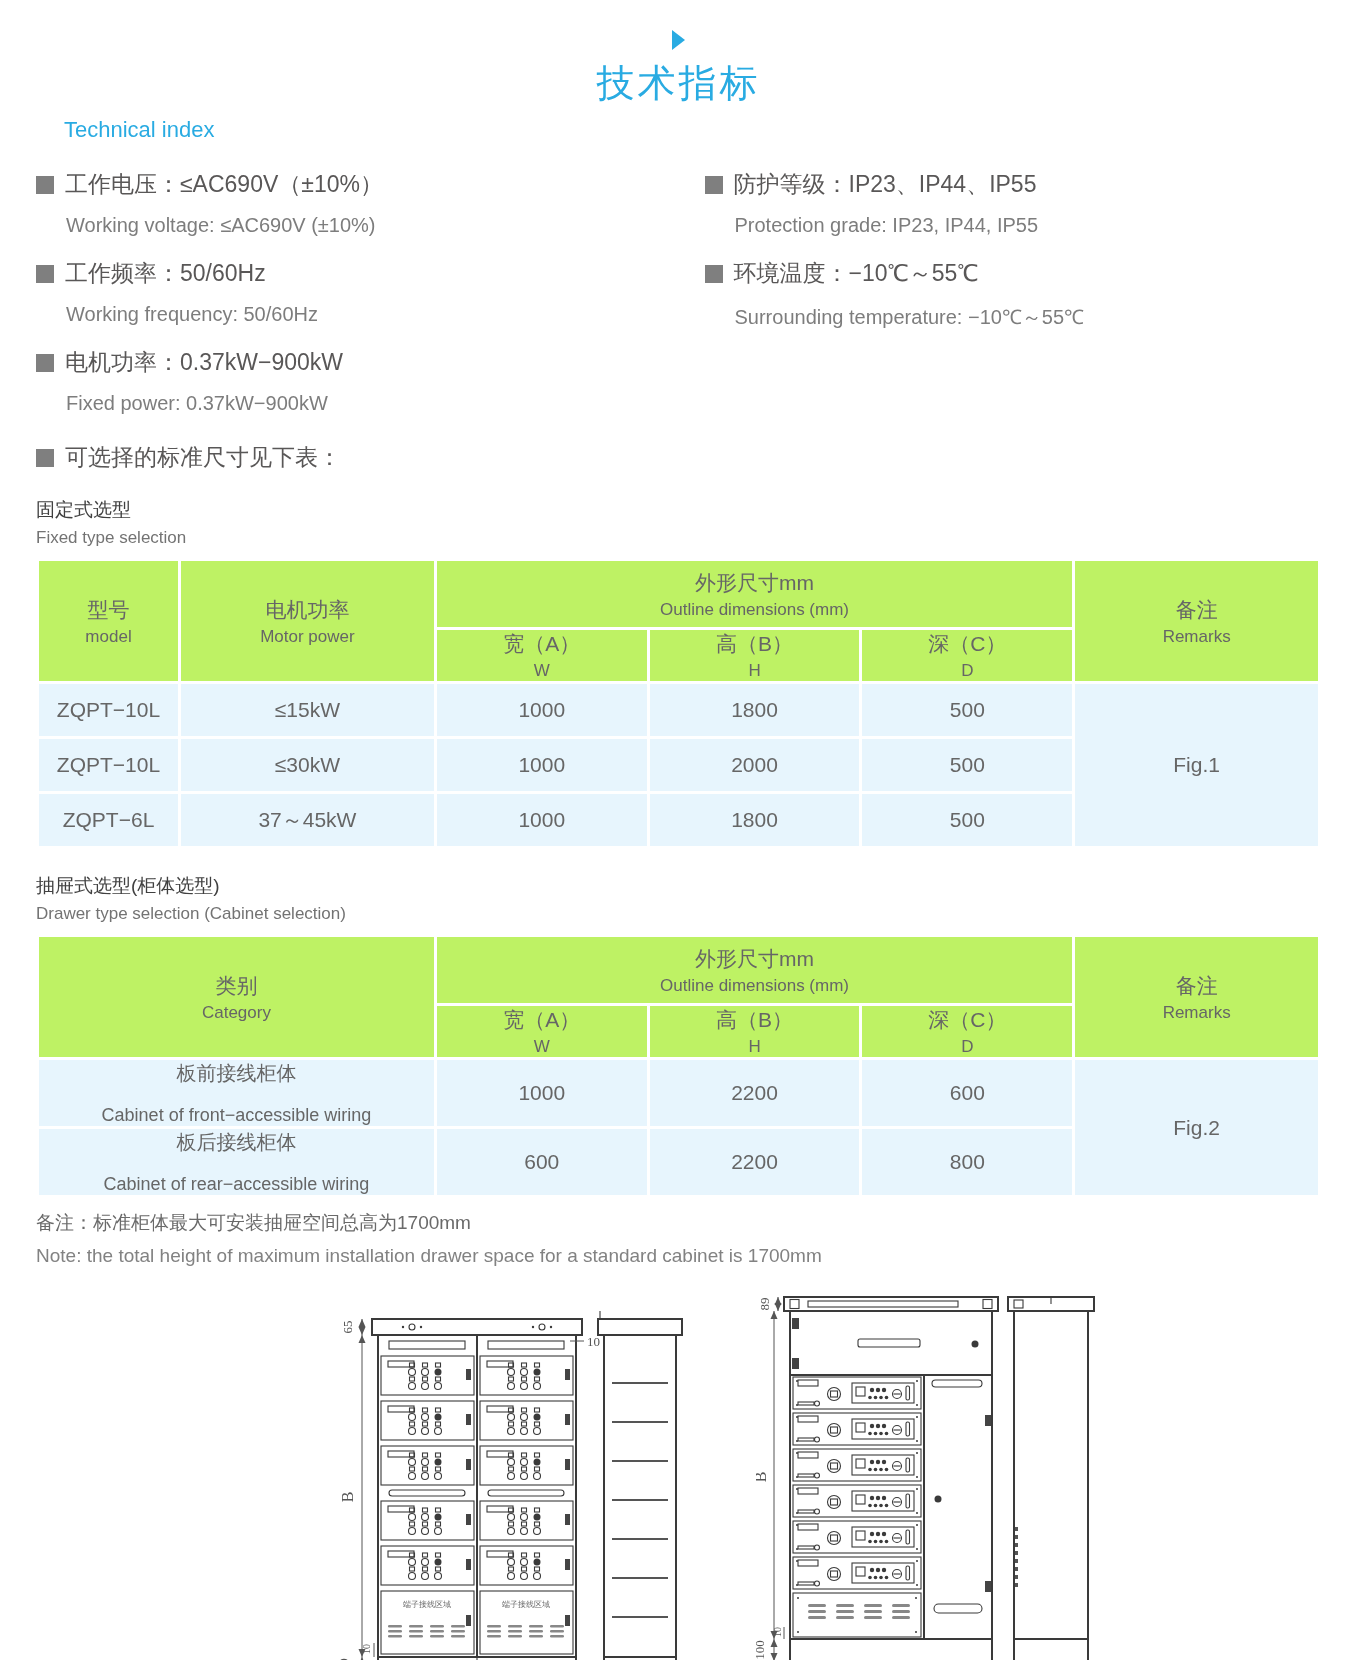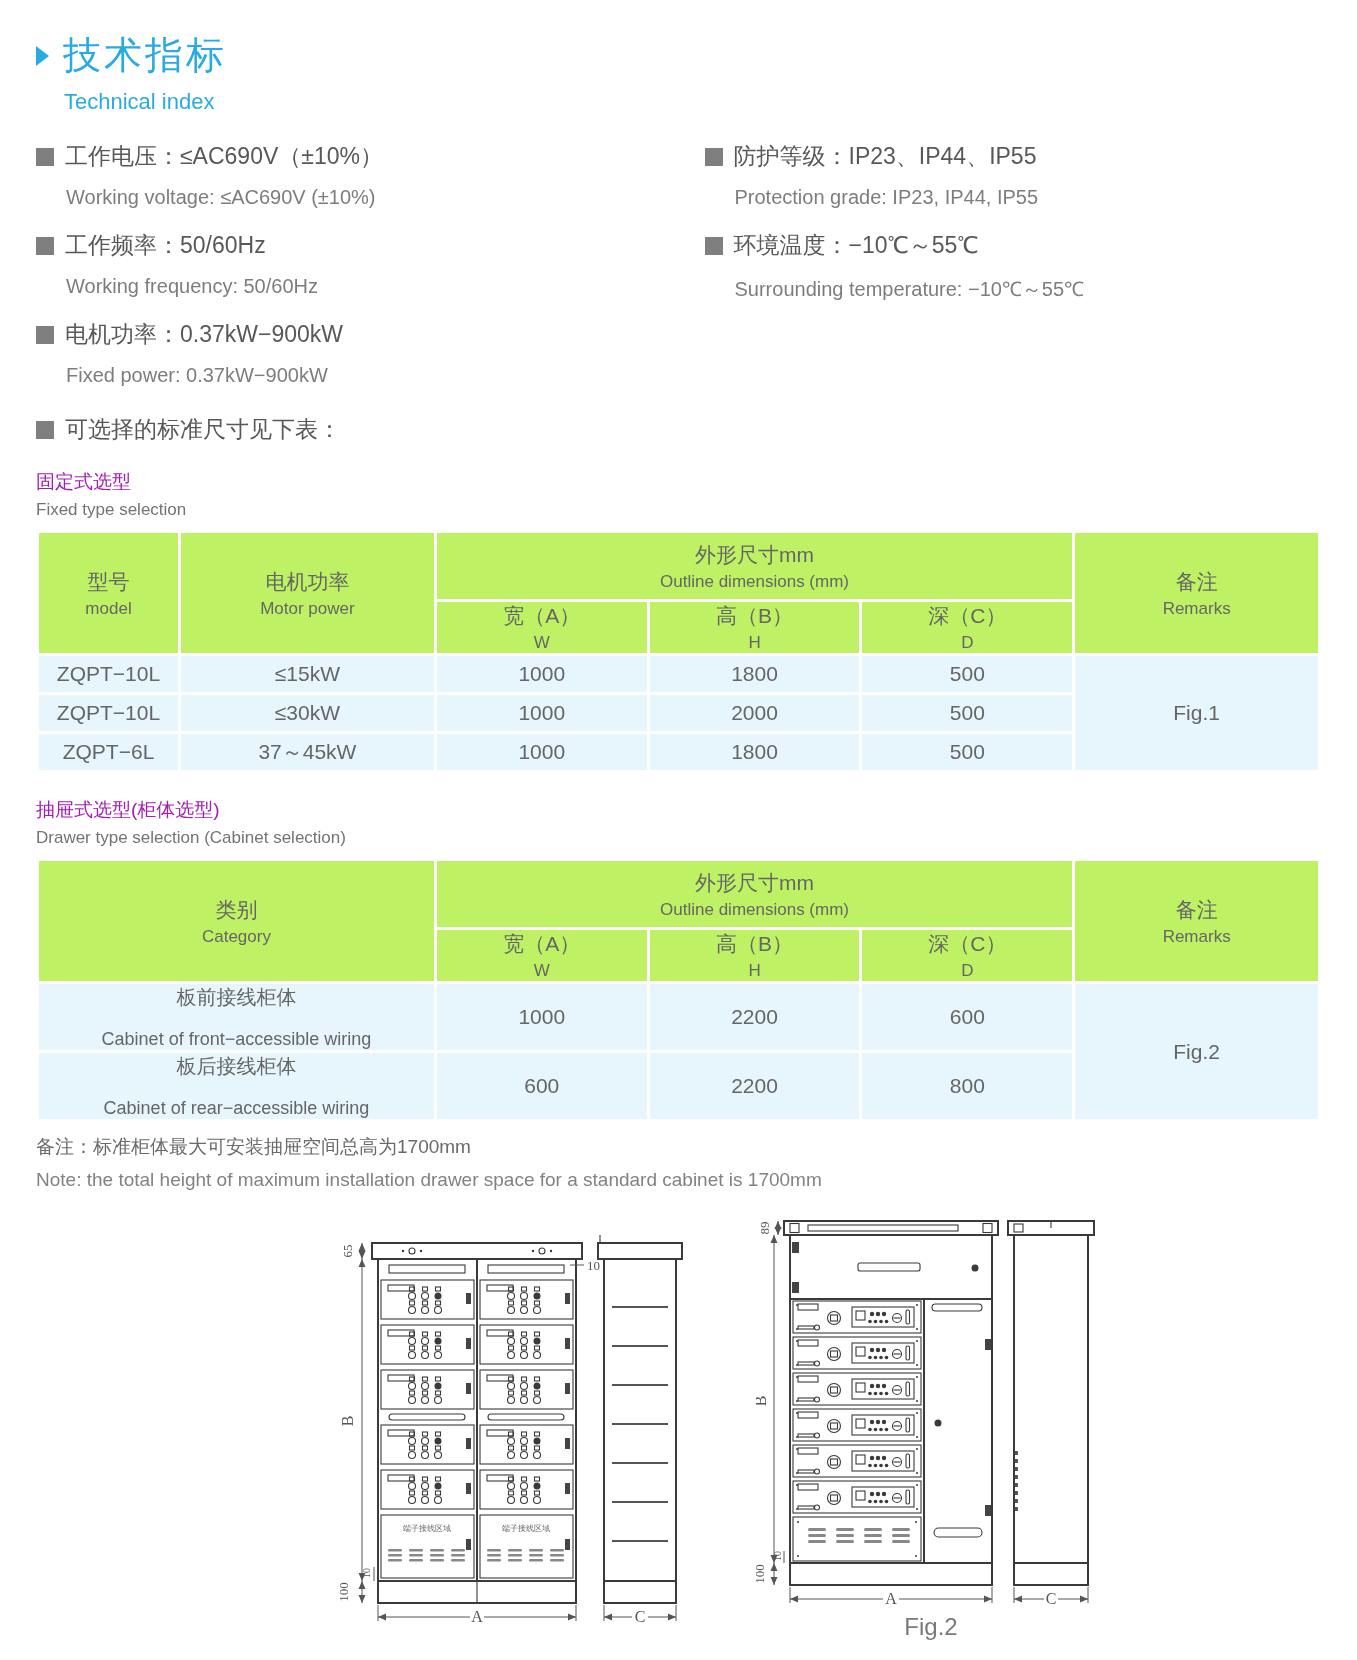--- a/index.html
+++ b/index.html
@@ -6,53 +6,53 @@
   html,body { background:#fff; }
   body {
     width:1357px; height:1660px;
     font-family:"Liberation Sans", sans-serif;
     color:#595757;
     overflow:hidden;
   }
   .page { width:1357px; min-height:1660px; padding:30px 36px 10px; }
 
   
-  .title-row { display:flex; align-items:center; gap:14px; }
+  .title-row { display:flex; align-items:center; gap:8px;flex-direction:column; }
   .tri { width:0; height:0; border-left:13px solid #29abe2;
          border-top:10px solid transparent; border-bottom:10px solid transparent; }
   .page-title { font-size:38px; color:#29abe2; font-weight:normal; letter-spacing:3px; }
   .page-subtitle { font-size:22px; color:#29abe2; margin:8px 0 0 28px; }
 
   
   .specs { display:flex; margin-top:26px; }
   .specs .col { width:50%; }
   .specs .col.right { padding-left:26px; }
   .spec-item { margin-bottom:2px; }
   .zh-line { display:flex; align-items:center; font-size:23px; color:#595757; }
   .bullet { width:18px; height:18px; background:#7f7f7f; margin-right:11px; flex:none; }
   .en-line { font-size:20px; color:#7d7d7d; margin:14px 0 21px 30px; }
   .spec-standalone { margin-top:6px; }
 
   
   .table-label { margin:24px 0 10px; }
-  .table-label .zh { font-size:19px; color:#a21caf; margin-bottom:5px; }
+  .table-label .zh { font-size:19px; color:#404040; margin-bottom:5px; }
   .table-label .en { font-size:17px; color:#737373; }
 
   
   table.spec { width:100%; border-collapse:separate; border-spacing:3px; table-layout:fixed; }
   table.spec th, table.spec td { font-weight:normal; text-align:center; vertical-align:middle; }
   table.spec thead th { background:#bef264; color:#666; }
   table.spec tbody td { background:#e7f5fd; color:#666; font-size:21px; }
   table.spec th .zh { font-size:21px; }
   table.spec th .en { font-size:17px; margin-top:3px; }
   table.spec td .zh { font-size:20px; }
   table.spec td .en { font-size:18px; margin-top:18px; }
   #table1 thead tr.r1 th { height:66px; }
   #table1 thead tr.r2 th { height:50px; }
-  #table1 tbody tr { height:36px; }
+  #table1 tbody tr { height:52px; }
   #table2 thead tr.r1 th { height:66px; }
   #table2 thead tr.r2 th { height:50px; }
   #table2 tbody tr { height:58px; }
 
   
   .note { margin-top:12px; }
   .note .zh { font-size:19px; color:#6a6a6a; margin-bottom:9px; }
   .note .en { font-size:19px; color:#828282; }
 
   

